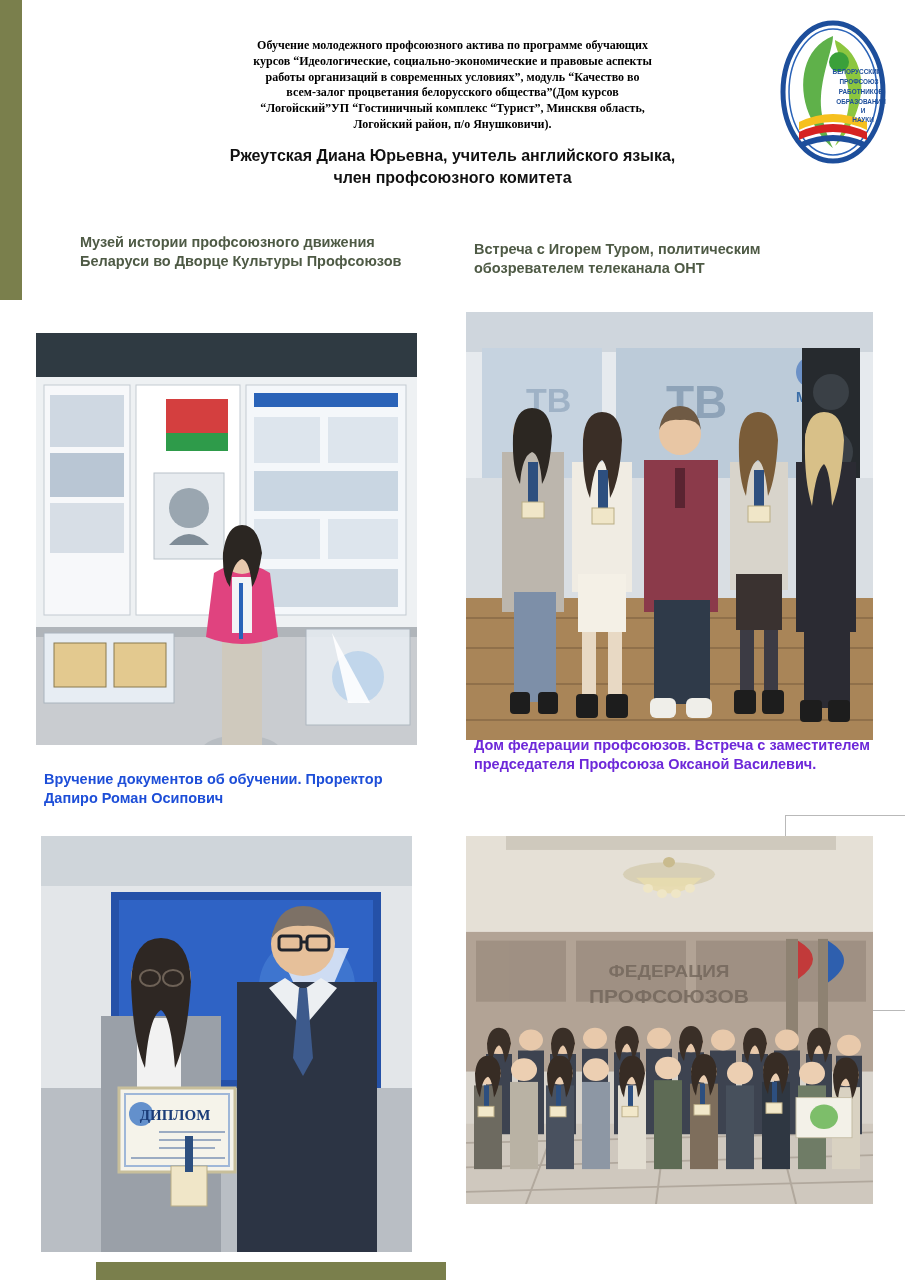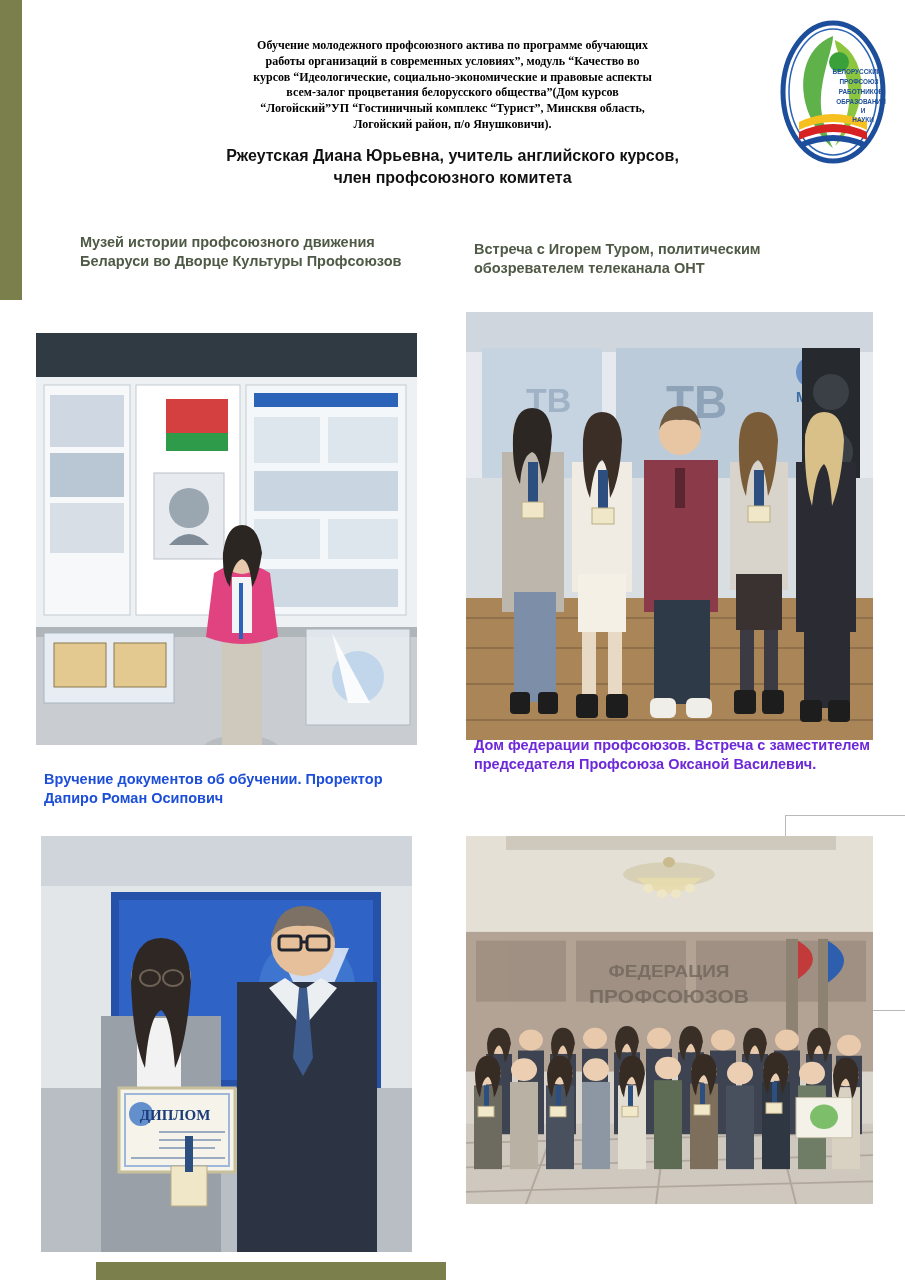--- a/index.html
+++ b/index.html
@@ -128,28 +128,28 @@
 
 <div class="olive-left-bar"></div>
 <div class="olive-bottom-bar"></div>
 <div class="thin-line-right"></div>
 <div class="thin-line-right2"></div>
 <div class="thin-line-vert"></div>
 
 <div class="header">
   <div class="title-block">
     <div>Обучение молодежного профсоюзного актива по программе обучающих</div>
+    <div>курсов “Идеологические, социально-экономические и правовые аспекты</div>
     <div>работы организаций в современных условиях”, модуль “Качество во</div>
-    <div>курсов “Идеологические, социально-экономические и правовые аспекты</div>
     <div>всем-залог процветания белорусского общества”(Дом курсов</div>
     <div>“Логойский”УП “Гостиничный комплекс “Турист”, Минсквя область,</div>
     <div>Логойский район, п/о Янушковичи).</div>
   </div>
   <div class="subtitle-block">
-    <div>Ржеутская Диана Юрьевна, учитель английского курсов,</div>
+    <div>Ржеутская Диана Юрьевна, учитель английского языка,</div>
     <div>член профсоюзного комитета</div>
   </div>
 </div>
 
 <div class="logo">
   <svg viewBox="0 0 108 150">
     <ellipse cx="54" cy="74" rx="50" ry="69" fill="#ffffff" stroke="#1d4e9b" stroke-width="5"></ellipse>
     <ellipse cx="54" cy="74" rx="44" ry="63" fill="#ffffff" stroke="#2a63b8" stroke-width="1.5"></ellipse>
     <path d="M54 18 C24 30 18 66 30 96 C40 120 54 130 54 130 C54 130 40 104 42 78 C44 52 54 30 54 18 Z" fill="#5fb14a"></path>
     <path d="M56 22 C84 36 88 70 76 98 C66 120 56 128 56 128 C56 128 72 100 70 76 C68 50 56 32 56 22 Z" fill="#8cc63f"></path>

